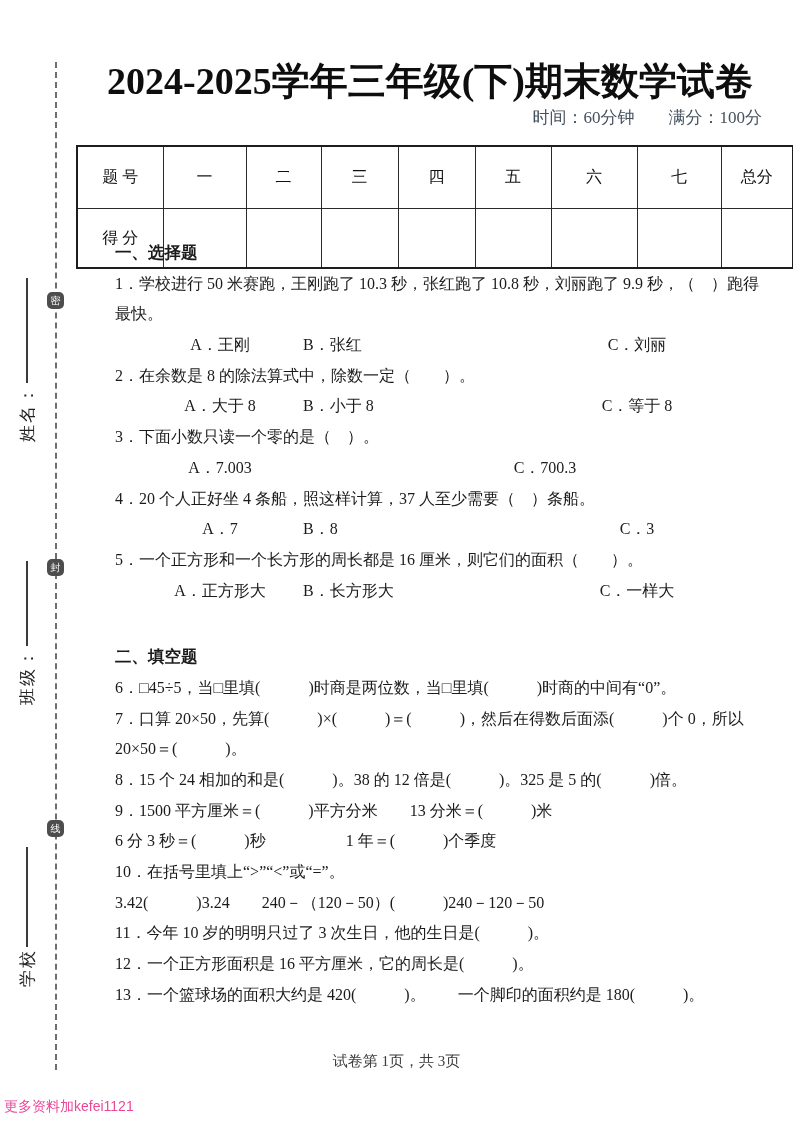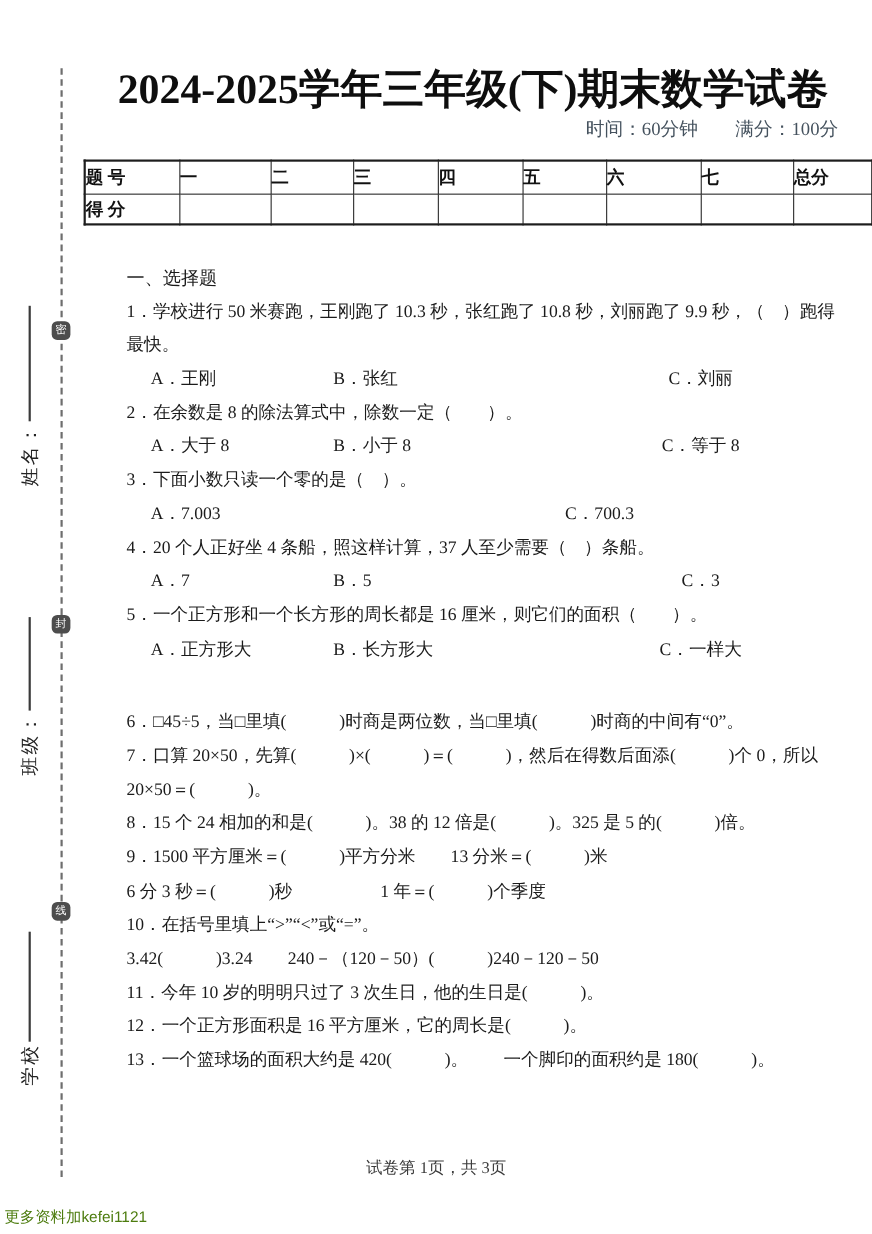--- a/index.html
+++ b/index.html
@@ -35,39 +35,39 @@
     position:absolute; right:31px; top:106px; font-size:17px; color:#45525e;margin-left:24px;
   }
   .meta .gap { display:inline-block; width:34px; }
   
   .score-table {
     position:absolute; left:76px; top:145px;
     border-collapse:collapse; table-layout:fixed; width:716px;
     font-size:16px; color:#111;
   }
   .score-table td {
-    border:1.5px solid #2a2a2a; padding:0;font-weight:bold;
+    border:1.5px solid #2a2a2a; text-align:center; padding:16px;
   }
   .score-table { border:2.5px solid #1d1d1d; }
   .score-table tr.hd td { height:29px; }
   .score-table tr.sc td { height:26px;margin-top:28px; }
   
   .content { position:absolute; left:115px; top:238px; width:672px; }
   .line { height:30.7px; line-height:30.7px; white-space:nowrap; font-size:16px; }
-  .sec-title { font-weight:normal; font-size:16.5px; }
+  .sec-title { font-weight:bold; font-size:16.5px; }
   .opts { display:flex; padding-left:22px; }
-  .opts .o1 { width:166px; } .opts .o2 { width:184px;font-family:Liberation Serif, serif; } .opts .o3 { flex:1;text-align:center; }
+  .opts .o1 { width:166px;text-align:center; } .opts .o2 { width:184px;font-family:Liberation Serif, serif; } .opts .o3 { flex:1;text-align:center; }
   .sec-gap { height:36px; }
   
   .footer {
     position:absolute; left:0; right:0; top:1052px; text-align:center;
     font-size:15px; color:#3c3c3c;
   }
   .watermark {
-    position:absolute; left:4px; top:1098px; font-size:14px; color:#4d7c0f;
+    position:absolute; left:4px; top:1098px; font-size:14px; color:#ec4899;
     font-family:"Liberation Sans","DejaVu Sans",sans-serif;
   }
 </style>
 </head>
 <body>
 
 <div class="page">
 
   <div class="seal-line"></div>
   <div class="seal-badge" style="top:292px">密</div>
@@ -151,33 +151,34 @@
 
     <div class="line">3．下面小数只读一个零的是（　）。</div>
     <div class="line opts">
       <span class="o1">A．7.003</span>
       <span class="o3">C．700.3</span>
     </div>
 
     <div class="line">4．20 个人正好坐 4 条船，照这样计算，37 人至少需要（　）条船。</div>
     <div class="line opts">
       <span class="o1">A．7</span>
-      <span class="o2">B．5</span>
+      <span class="o2">B．8</span>
       <span class="o3">C．3</span>
     </div>
 
     <div class="line">5．一个正方形和一个长方形的周长都是 16 厘米，则它们的面积（　　）。</div>
     <div class="line opts">
       <span class="o1">A．正方形大</span>
       <span class="o2">B．长方形大</span>
       <span class="o3">C．一样大</span>
     </div>
 
     <div class="sec-gap"></div>
 
+    <div class="line sec-title">二、填空题</div>
 
     <div class="line">6．□45÷5，当□里填(　　　)时商是两位数，当□里填(　　　)时商的中间有“0”。</div>
     <div class="line">7．口算 20×50，先算(　　　)×(　　　)＝(　　　)，然后在得数后面添(　　　)个 0，所以</div>
     <div class="line">20×50＝(　　　)。</div>
     <div class="line">8．15 个 24 相加的和是(　　　)。38 的 12 倍是(　　　)。325 是 5 的(　　　)倍。</div>
     <div class="line">9．1500 平方厘米＝(　　　)平方分米　　13 分米＝(　　　)米</div>
     <div class="line">6 分 3 秒＝(　　　)秒　　　　　1 年＝(　　　)个季度</div>
     <div class="line">10．在括号里填上“&gt;”“&lt;”或“=”。</div>
     <div class="line">3.42(　　　)3.24　　240－（120－50）(　　　)240－120－50</div>
     <div class="line">11．今年 10 岁的明明只过了 3 次生日，他的生日是(　　　)。</div>

